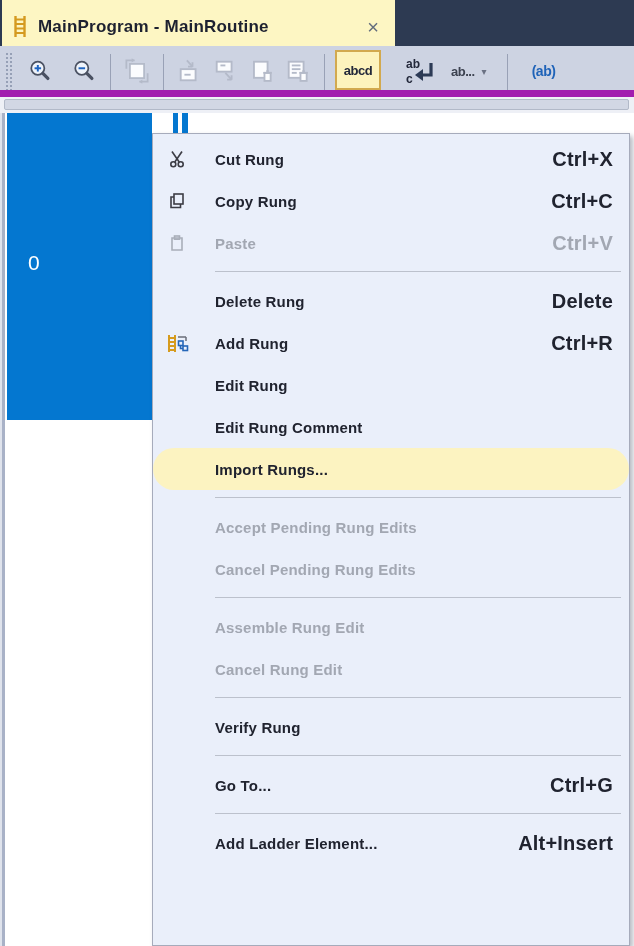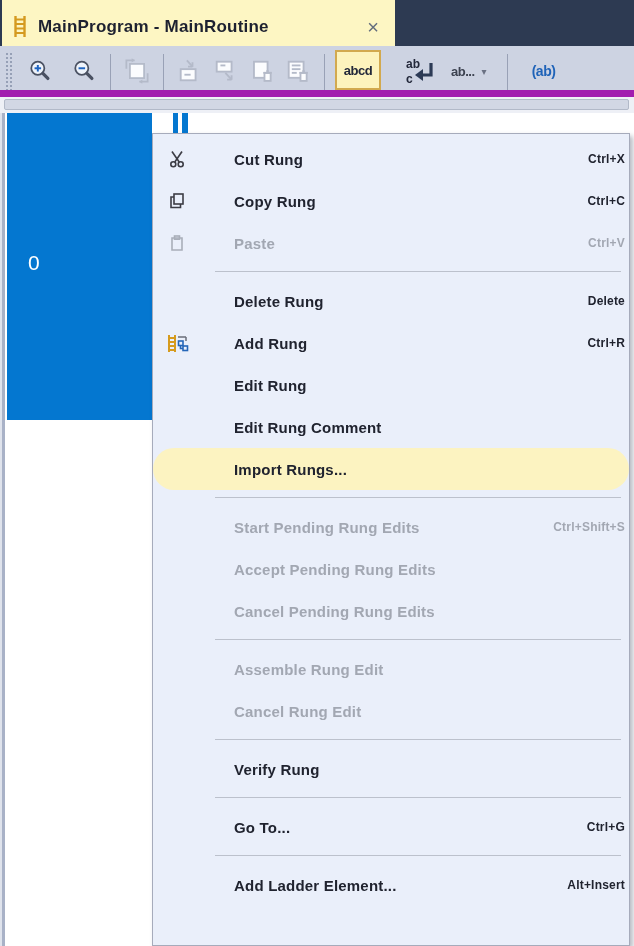--- a/index.html
+++ b/index.html
@@ -40,24 +40,24 @@
              background:linear-gradient(to right,#dfe3ec 0 2px,#a9b2c7 2px 5px,#ffffff 5px);}
   .rung-head{position:absolute;left:7px;top:0;width:145px;height:307px;background:#0477d0;}
   .rung-num{position:absolute;left:21px;top:138px;color:#ffffff;font-size:21px;font-weight:400;}
   .tick{position:absolute;top:0;height:20px;background:#0477d0;}
   .tick.t1{left:173px;width:5px;}
   .tick.t2{left:182px;width:6px;}
 
   
   .menu{position:absolute;left:152px;top:133px;width:478px;height:813px;background:#eaeffa;
         border:1px solid #a6abbb;box-shadow:3px 3px 5px rgba(48,58,80,.35);padding-top:4px;overflow:hidden;}
-  .mi{height:42px;display:flex;align-items:center;gap:19px;}
+  .mi{height:42px;display:flex;align-items:center;}
   .mi-ic{width:48px;display:flex;align-items:center;justify-content:center;flex:0 0 48px;}
   .mi-label{margin-left:14px;font-size:15px;font-weight:600;color:#20232f;letter-spacing:.2px;white-space:nowrap;}
-  .mi-short{margin-left:auto;margin-right:4px;font-size:12px;font-weight:600;color:#20232f;letter-spacing:.2px;}
+  .mi-short{margin-left:auto;margin-right:16px;font-size:20px;font-weight:600;color:#20232f;letter-spacing:.2px;}
   .mi.disabled .mi-label,.mi.disabled .mi-short{color:#a2a7b2;}
   .mi.highlight{background:#fcf3c1;border-radius:21px;}
   .msep{height:16px;position:relative;}
   .msep i{position:absolute;left:62px;right:8px;top:7px;border-top:1px solid #bcc1cc;display:block;}
 </style>
 </head>
 <body>
 
 <div class="screen">
 
@@ -293,25 +293,20 @@
       <span class="mi-ic"></span>
       <span class="mi-label">Import Rungs...</span>
       <span class="mi-short"></span>
     </div>
 
 
     <div class="msep">
         <i></i>
       </div>
 
-    <div class="mi disabled">
-      <span class="mi-ic"></span>
-      <span class="mi-label">Start Pending Rung Edits</span>
-      <span class="mi-short">Ctrl+Shift+S</span>
-    </div>
 
     <div class="mi disabled">
       <span class="mi-ic"></span>
       <span class="mi-label">Accept Pending Rung Edits</span>
       <span class="mi-short"></span>
     </div>
 
     <div class="mi disabled">
       <span class="mi-ic"></span>
       <span class="mi-label">Cancel Pending Rung Edits</span>

